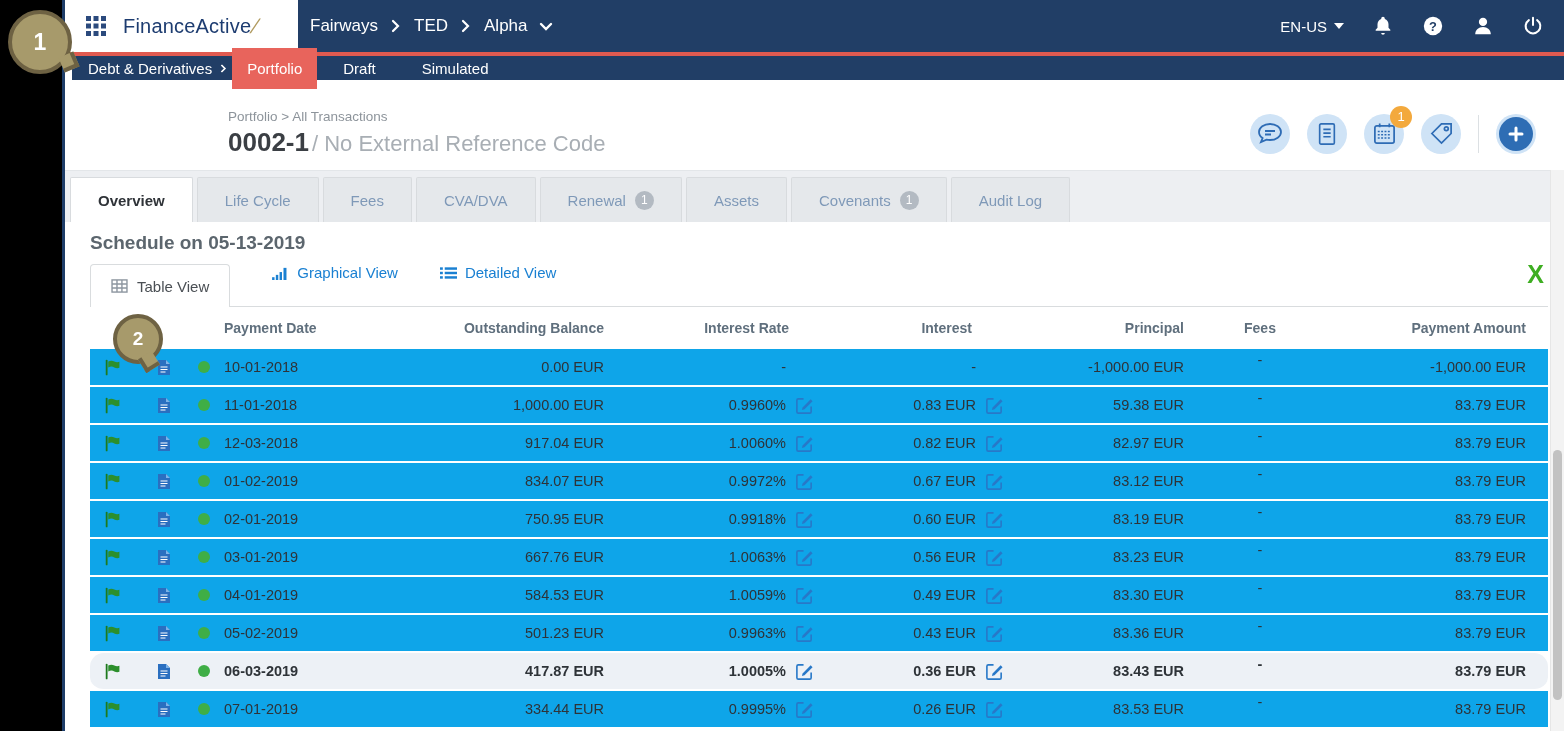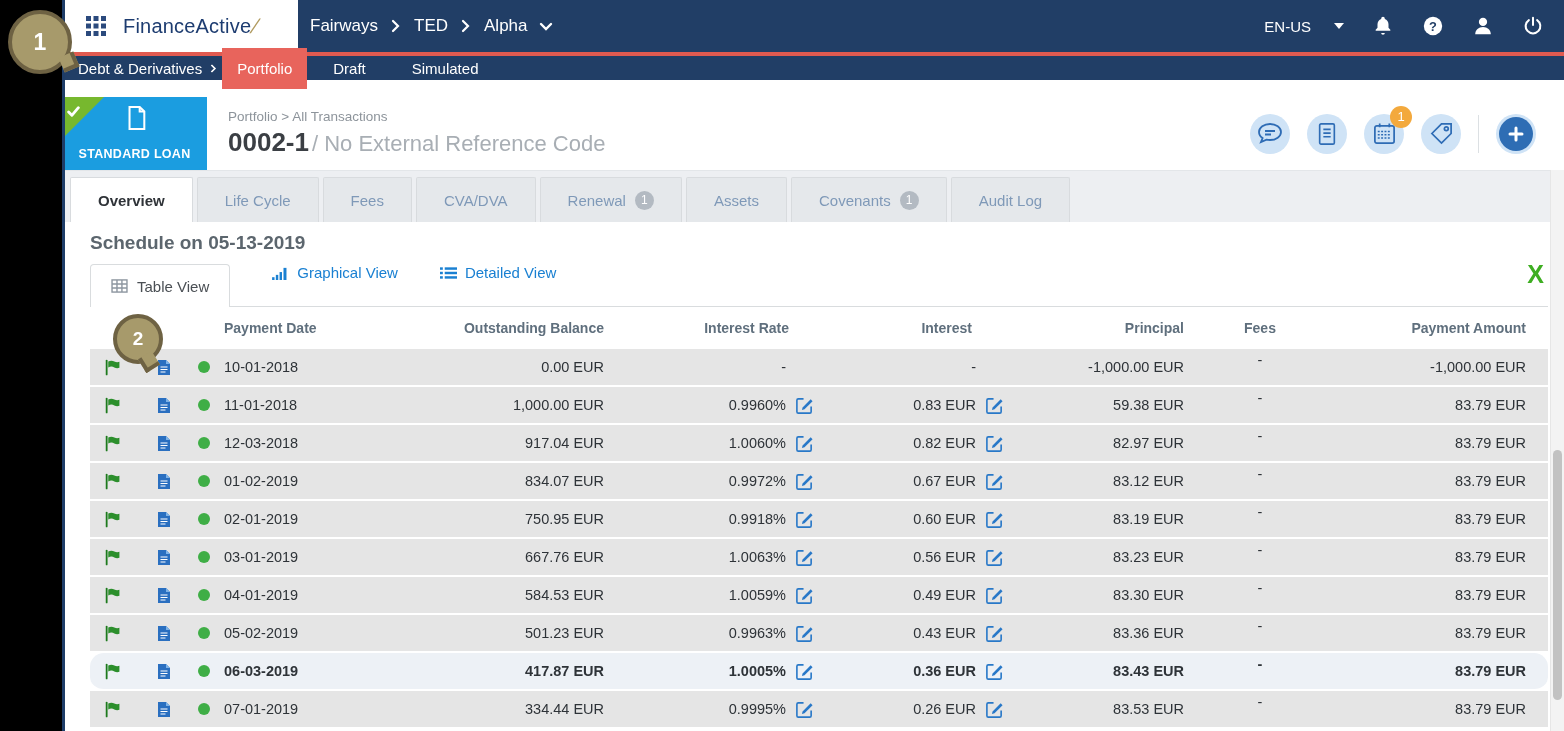--- a/index.html
+++ b/index.html
@@ -9,26 +9,26 @@
   .left-edge { position:absolute; left:0; top:0; bottom:0; width:3px; background:#1e3d68; z-index:30; }
 
   
   .navbar { position:absolute; top:0; left:0; right:0; height:52px; background:#213e66; }
   .brand { position:absolute; left:0; top:0; width:236px; height:52px; background:#fff; display:flex; align-items:center; gap:15px; padding-left:22px; }
   .brand-text { font-size:20px; color:#1d3c70; letter-spacing:.2px; white-space:nowrap; }
   .brand-text b { font-weight:400; }
   .brand-slash { color:#b09a5e; font-style:italic; font-weight:400; display:inline-block; transform:skewX(-12deg); margin-left:1px; }
   .nav-crumb { position:absolute; left:248px; top:0; height:52px; display:flex; align-items:center; gap:13px; font-size:17px; color:#fff; }
   .nav-right { position:absolute; right:20px; top:0; height:52px; display:flex; align-items:center; gap:28px; }
-  .locale { display:flex; align-items:center; gap:23px; color:#fff; font-size:15px; cursor:pointer; }
+  .locale { display:flex; align-items:center; gap:7px; color:#fff; font-size:15px; cursor:pointer; }
   .caret-down { width:0; height:0; border-left:5px solid transparent; border-right:5px solid transparent; border-top:6px solid #fff; }
   .redline { position:absolute; top:52px; left:0; right:0; height:4px; background:#e05a50; }
 
   
-  .subnav { position:absolute; top:56px; left:0; right:0; height:24px; background:#213e66; display:flex; align-items:center; color:#fff; font-size:15px; }
+  .subnav { position:absolute; top:56px; left:10px; right:0; height:24px; background:#213e66; display:flex; align-items:center; color:#fff; font-size:15px; }
   .subnav-menu { margin-left:16px; display:flex; align-items:center; gap:8px; cursor:pointer; white-space:nowrap; }
   .subnav-tab { height:41px; display:flex; align-items:center; padding:0 20px; cursor:pointer; }
   .subnav-tab.active { background:#e8645c; padding:0 15px; margin-left:5px; }
   .subnav-tab.plain { margin-left:6px; }
 
   
   .loan-header { position:absolute; top:97px; left:0; right:0; height:73px; background:#fff; }
   .loan-badge { position:absolute; left:0; top:0; width:145px; height:73px; background:#1b9de0; overflow:hidden; cursor:default; }
   .loan-badge .corner { position:absolute; top:0; left:0; width:0; height:0; border-top:42px solid #77b82e; border-right:42px solid transparent; }
   .loan-badge .check { position:absolute; top:6px; left:5px; }
@@ -52,21 +52,21 @@
 
   
   .content { position:absolute; top:222px; left:0; right:0; bottom:0; background:#fff; padding:0 16px 0 28px; }
   .schedule-title { margin-top:10px; font-size:19px; font-weight:700; color:#5c666e; }
   .viewbar { margin-top:10px; height:43px; border-bottom:1px solid #d9dcde; display:flex; align-items:flex-start; position:relative; }
   .view-tab { display:inline-flex; align-items:center; gap:9px; height:43px; padding:0 20px; background:#fff; border:1px solid #d9dcde; border-bottom:none; border-radius:4px 4px 0 0; margin-bottom:-1px; font-size:15px; color:#4a4f54; cursor:pointer; }
   .view-link { display:inline-flex; align-items:center; gap:8px; color:#1a80d2; font-size:15px; margin-left:42px; margin-bottom:12px; cursor:pointer; }
   .excel-btn { position:absolute; right:4px; top:-2px; font-size:25px; font-weight:900; color:#3eae22; cursor:pointer; line-height:1; }
 
   
-  .trow { display:grid; grid-template-columns:44px 60px 20px 142px 254px 210px 190px 180px 140px 1fr; align-items:center; height:38px; background:#e5e5e5; border-bottom:2px solid #fff; }
+  .trow { display:grid; grid-template-columns:44px 60px 20px 142px 254px 210px 190px 180px 140px 1fr; align-items:center; height:38px; background:#0ea5e9; border-bottom:2px solid #fff; }
   .trow.highlight { background:#edf1f6; font-weight:700;border-radius:14px; }
   .thead { background:#fff; height:42px; border-bottom:none; }
   .thead .cell { font-weight:700; color:#5f6f7d; font-size:14px; }
   .cell { display:flex; align-items:center; font-size:14.5px; color:#2e3338; overflow:hidden; white-space:nowrap; }
   .c-flag, .c-doc, .c-dot { justify-content:center; }
   .c-date { padding-left:10px; }
   .c-num { justify-content:flex-end; padding-right:6px; }
   .c-rate, .c-int { gap:9px; }
   .c-fees { justify-content:center; }
   .fees-dash { position:relative; top:-7px; }
@@ -168,31 +168,20 @@
       <svg width="7" height="11" viewBox="0 0 10 14" fill="none" stroke="#fff" stroke-width="2.4">
           <path d="M2 2l5 5-5 5"></path>
         </svg>
     </span>
     <span class="subnav-tab active">Portfolio</span>
     <span class="subnav-tab plain">Draft</span>
     <span class="subnav-tab plain">Simulated</span>
   </div>
 
   <div class="loan-header">
-    <div class="loan-badge">
-      <span class="corner"></span>
-      <span class="check"><svg width="13" height="11" viewBox="0 0 12 10" fill="none" stroke="#fff" stroke-width="2.6" stroke-linecap="round" stroke-linejoin="round">
-            <path d="M1.5 5.5l3 3 6-7"></path>
-          </svg></span>
-      <span class="docicon"><svg width="24" height="28" viewBox="0 0 26 30" fill="none" stroke="#fff" stroke-width="2.2">
-            <path d="M5 3h11l5 5v19H5z"></path>
-            <path d="M16 3v5h5"></path>
-          </svg></span>
-      <span class="label">STANDARD LOAN</span>
-    </div>
     <div class="h-breadcrumb">Portfolio &gt; All Transactions</div>
     <div class="h-titleline">
       <span class="h-id">0002-1</span><span class="h-sub">/ No External Reference Code</span>
     </div>
     <div class="actions">
       <span class="icon-circle">
         <svg width="26" height="24" viewBox="0 0 26 24" fill="none" stroke="#2e6cb5" stroke-width="1.8">
             <path d="M13 2c6 0 11 3.6 11 8s-5 8-11 8c-1.2 0-2.4-.1-3.5-.4L4 20l1.6-3.9C3.4 14.7 2 12.5 2 10c0-4.4 5-8 11-8z"></path>
             <path d="M8 9h10M8 12.5h6"></path>
           </svg>

